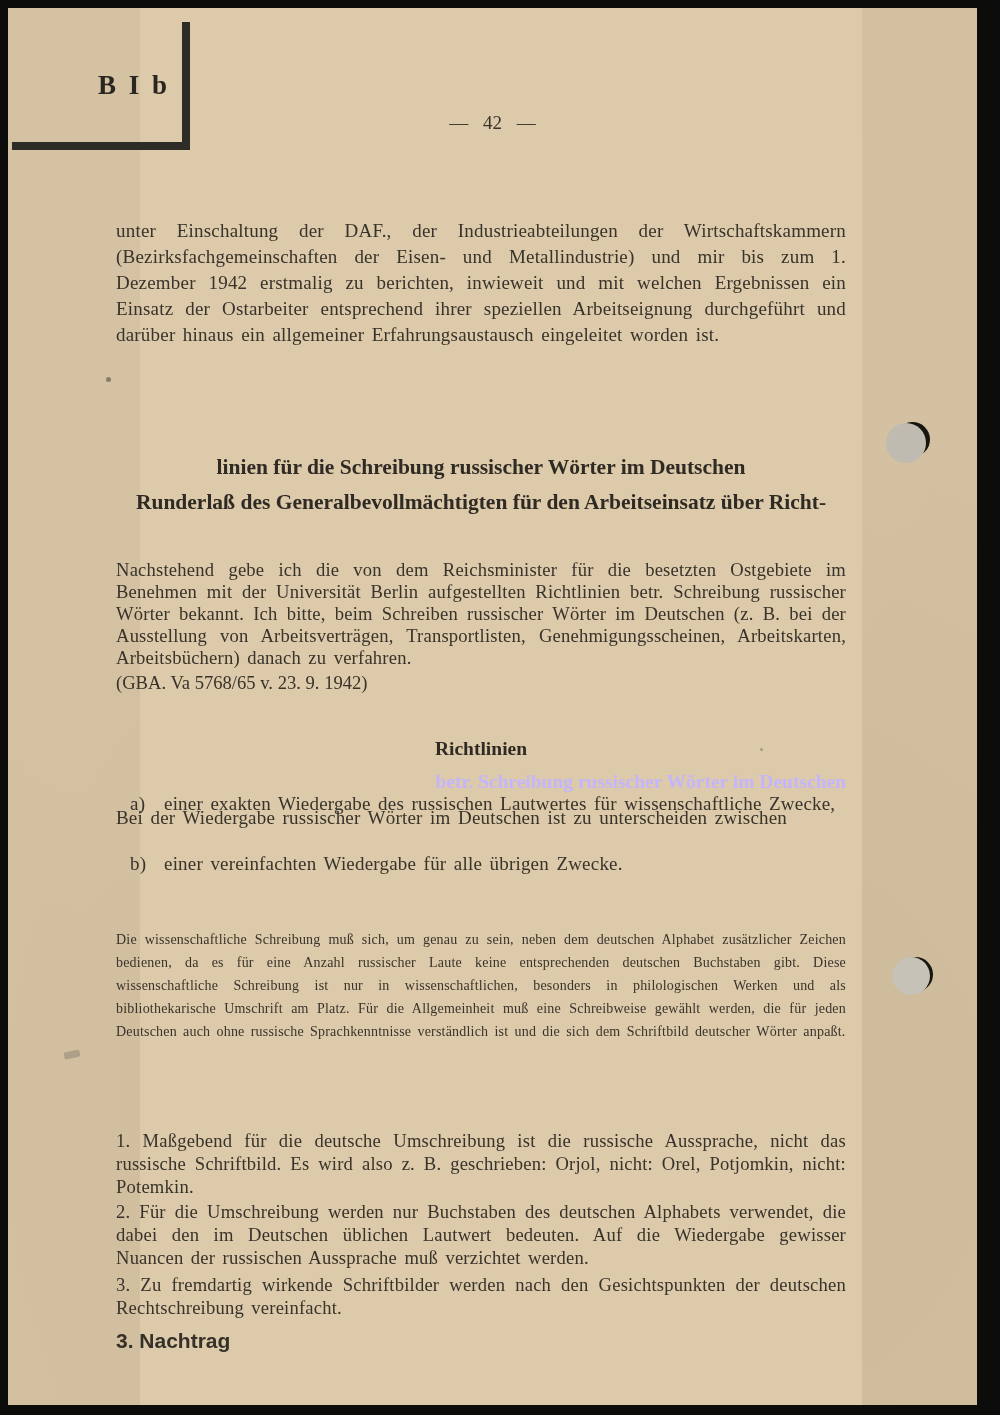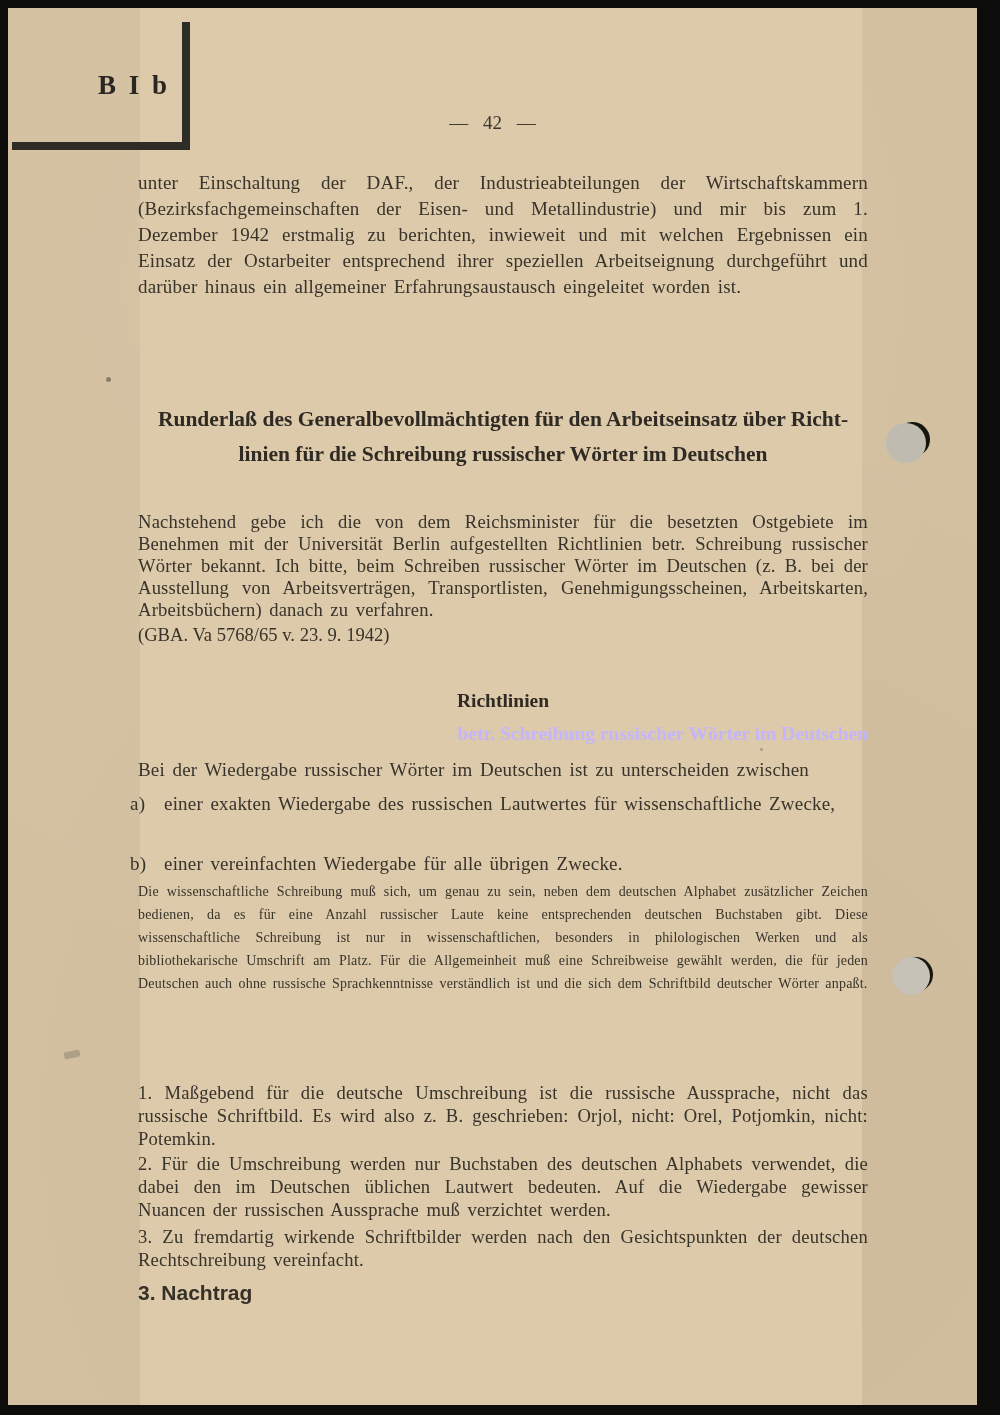--- a/index.html
+++ b/index.html
@@ -65,25 +65,26 @@
     width: 985px;
     text-align: center;
     font-size: 19px;
     word-spacing: 10px;
     color: #3a352c;
   }
 
   
   .block {
     position: absolute;
-    left: 138px;
+    left: 116px;
     width: 730px;
     color: var(--ink, #38332b);
     font-size: 19px;
     line-height: 26px;
+    margin-top: 48px;
   }
   .justified {
     text-align: justify;
     word-spacing: 2.5px;
     letter-spacing: 0.2px;
   }
   .intro-para       { top: 170px; }
   .decree-title     { top: 402px; text-align: center; font-weight: bold; font-size: 21.5px; line-height: 35px; color: #2f2a23; }
   .decree-date      { top: 474px; text-align: center; font-weight: bold; font-size: 20.5px; color: #2f2a23; }
   .decree-body      { top: 511px; font-size: 18.6px; line-height: 22px; }
@@ -153,22 +154,22 @@
   <div class="bracket-v"></div>
   <div class="bracket-h"></div>
 
   <div class="class-label">B I b</div>
 
   <div class="page-number">— 42 —</div>
 
   <div class="block intro-para justified">unter Einschaltung der DAF., der Industrieabteilungen der Wirtschaftskammern (Bezirksfachgemeinschaften der Eisen- und Metallindustrie) und mir bis zum 1. Dezember 1942 erstmalig zu berichten, inwieweit und mit welchen Ergebnissen ein Einsatz der Ostarbeiter entsprechend ihrer speziellen Arbeitseignung durchgeführt und darüber hinaus ein allgemeiner Erfahrungsaustausch eingeleitet worden ist.</div>
 
   <div class="block decree-title">
+    <div>linien für die Schreibung russischer Wörter im Deutschen</div>
     <div>Runderlaß des Generalbevollmächtigten für den Arbeitseinsatz über Richt-</div>
-    <div>linien für die Schreibung russischer Wörter im Deutschen</div>
   </div>
 
 
   <div class="block decree-body justified">Nachstehend gebe ich die von dem Reichsminister für die besetzten Ostgebiete im Benehmen mit der Universität Berlin aufgestellten Richtlinien betr. Schreibung russischer Wörter bekannt. Ich bitte, beim Schreiben russischer Wörter im Deutschen (z. B. bei der Ausstellung von Arbeitsverträgen, Transportlisten, Genehmigungsscheinen, Arbeitskarten, Arbeitsbüchern) danach zu verfahren.</div>
 
   <div class="block decree-ref">(GBA. Va 5768/65 v. 23. 9. 1942)</div>
 
   <div class="block rl-heading">Richtlinien</div>
 
   <div class="block rl-subheading">betr. Schreibung russischer Wörter im Deutschen</div>

